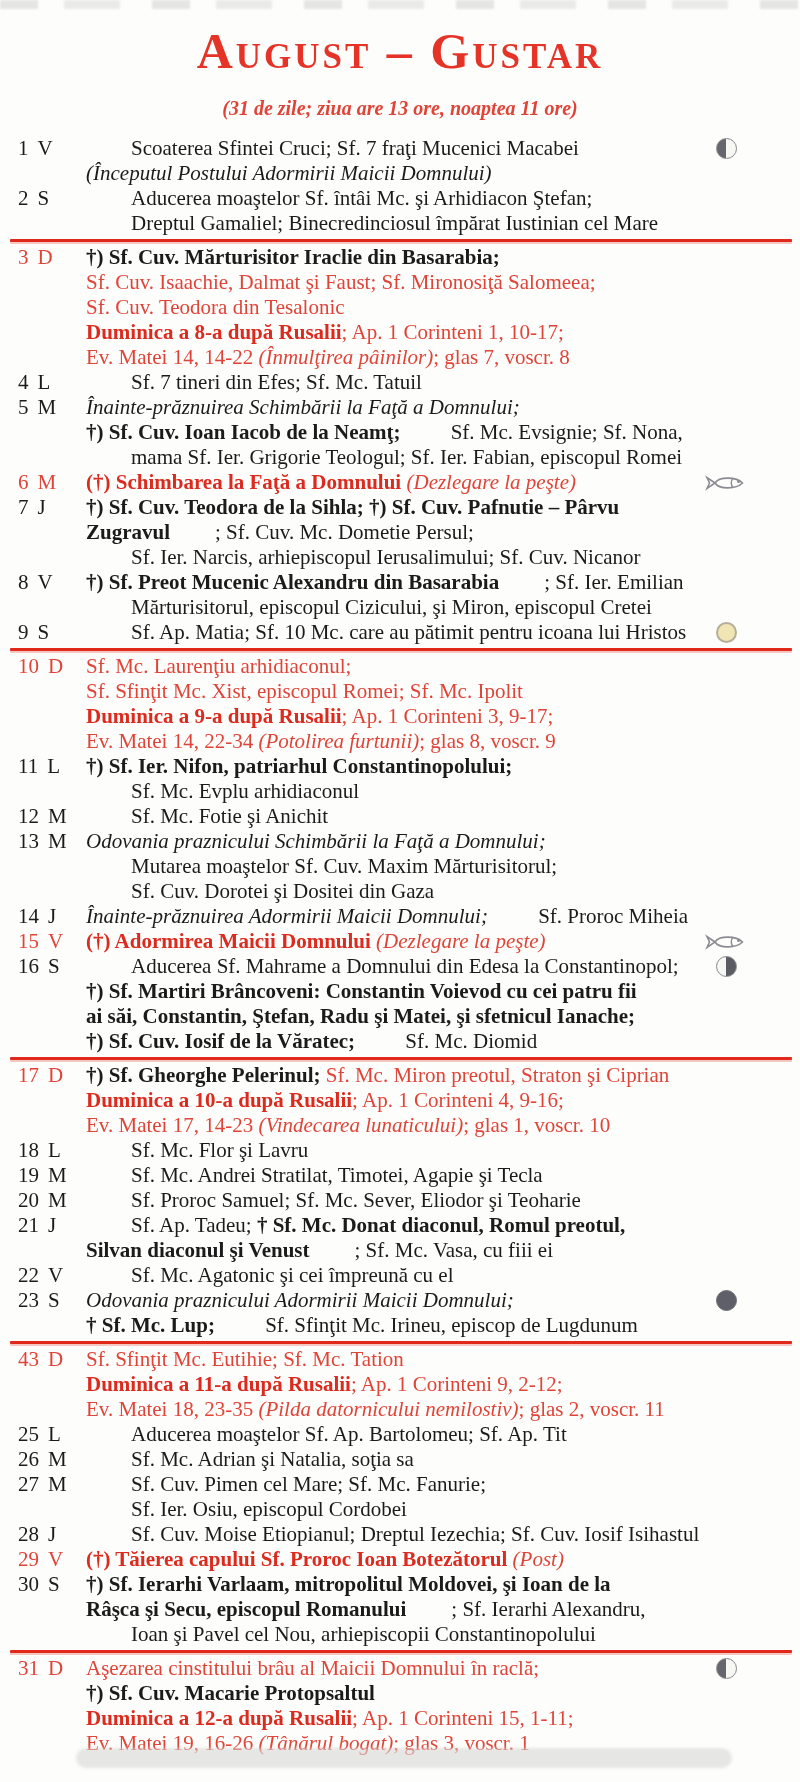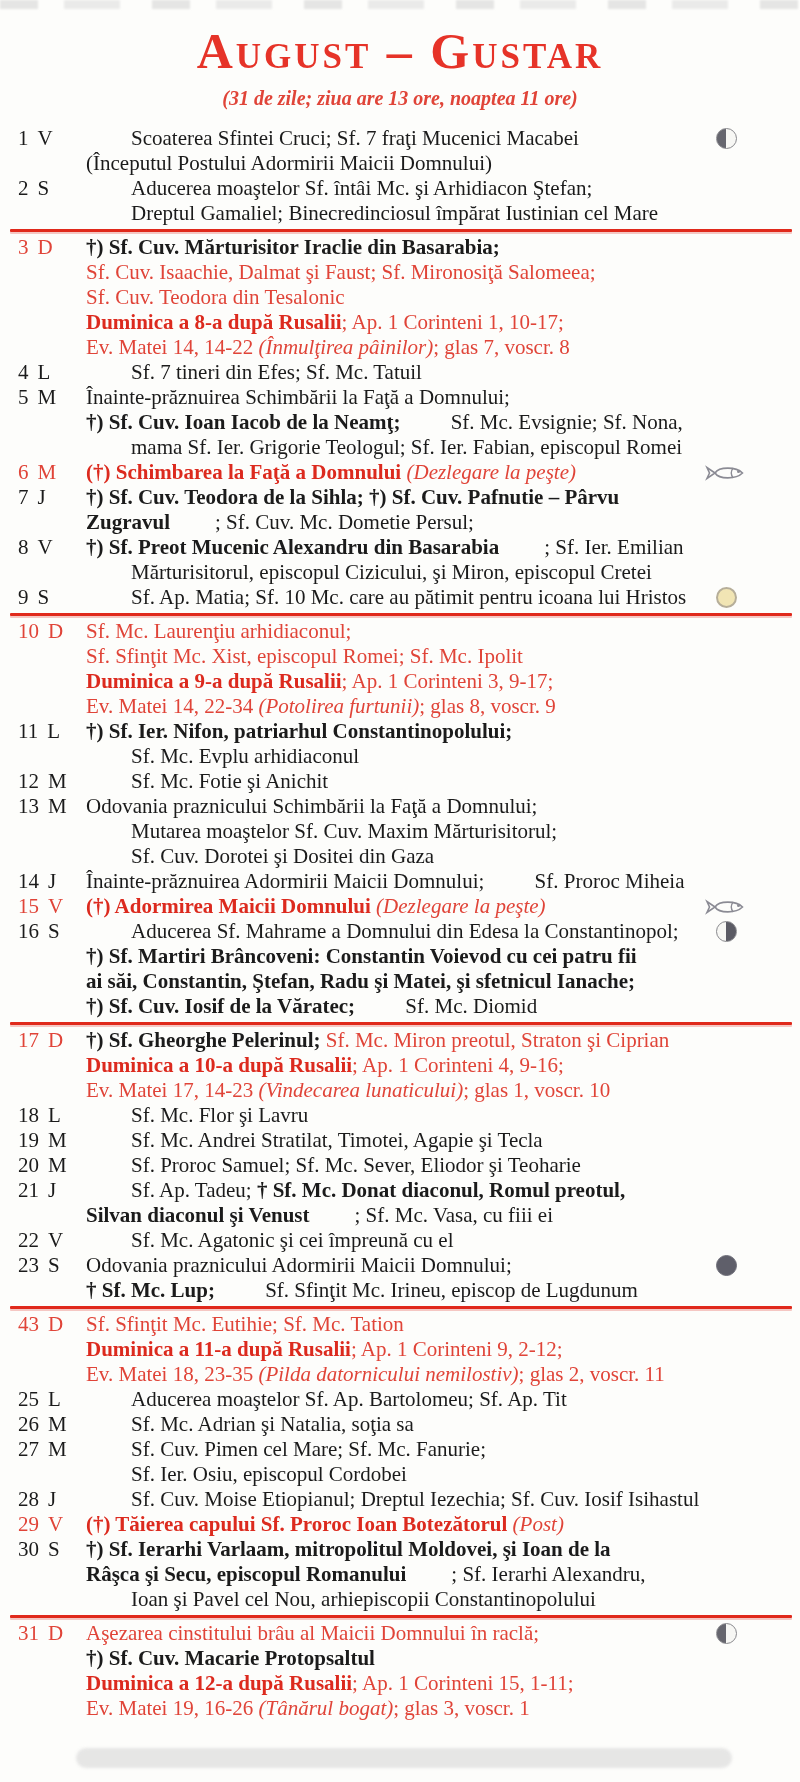--- a/index.html
+++ b/index.html
@@ -24,21 +24,21 @@
     background:#d7d7d7; border-radius:10px; opacity:.6; filter:blur(1.5px);
   }
 
   .title {
     margin:24px 0 0 0; text-align:center;
     font-variant:small-caps; font-weight:bold;
     font-size:50px; line-height:54px; letter-spacing:3px;
     color:var(--red-title);
   }
   .subtitle {
-    margin-top:8px; text-align:center;
+    margin-top:18px; text-align:center;
     font-style:italic; font-weight:bold;
     font-size:20px; line-height:24px;
     color:var(--red);
   }
 
   .entries { margin-top:16px; }
 
   .rule {
     height:3px; margin:3px 8px 3px 10px;
     background:var(--rule); border-radius:1px;
@@ -52,21 +52,21 @@
     white-space:nowrap;
   }
   .day .wd { margin-left:9px; }
   .day.red-day { color:var(--red); }
 
   .lines { flex:1; }
   .line { font-size:21px; line-height:25px; white-space:nowrap; }
 
   .s-plain      { color:var(--black);margin-left:45px; }
   .s-bold       { color:var(--black); font-weight:bold; }
-  .s-italic     { color:var(--black); }
+  .s-italic     { color:var(--black); font-style:italic; }
   .s-red        { color:var(--red); }
   .s-red-bold   { color:var(--red-bold); font-weight:bold; }
   .s-red-italic { color:var(--red); font-style:italic;text-align:right; }
 
   .icon-cell { position:absolute; top:2px; right:58px; width:26px; height:22px; }
   .moon {
     display:inline-block; width:21px; height:21px; border-radius:50%;
     box-sizing:border-box;
   }
   .moon-last-quarter  { background:linear-gradient(90deg,#66666e 0 50%,#f7f7f4 50% 100%); border:1.5px solid #88888c; }
@@ -135,20 +135,21 @@
             <path d="M11 10 C15 3.5, 32 3.5, 38.5 10 C32 16.5, 15 16.5, 11 10 Z" fill="none" stroke="#8b8b94" stroke-width="1.6"></path>
             <path d="M29 5.2 C27 8, 27 12, 29 14.8" fill="none" stroke="#8b8b94" stroke-width="1.4"></path>
             <circle cx="34.5" cy="8.6" r="1.5" fill="#8b8b94"></circle>
           </svg></span>
       </div>
       <div class="entry">
         <div class="day"><span>7</span><span class="wd">J</span></div>
         <div class="lines">
           <div class="line"><span class="s-bold">†) Sf. Cuv. Teodora de la Sihla; †) Sf. Cuv. Pafnutie – Pârvu</span></div>
           <div class="line"><span class="s-bold">Zugravul</span><span class="s-plain">; Sf. Cuv. Mc. Dometie Persul;</span></div>
+          <div class="line"><span class="s-plain">Sf. Ier. Narcis, arhiepiscopul Ierusalimului; Sf. Cuv. Nicanor</span></div>
         </div>
       </div>
       <div class="entry">
         <div class="day"><span>8</span><span class="wd">V</span></div>
         <div class="lines">
           <div class="line"><span class="s-bold">†) Sf. Preot Mucenic Alexandru din Basarabia</span><span class="s-plain">; Sf. Ier. Emilian</span></div>
           <div class="line"><span class="s-plain">Mărturisitorul, episcopul Cizicului, şi Miron, episcopul Cretei</span></div>
         </div>
       </div>
       <div class="entry">

